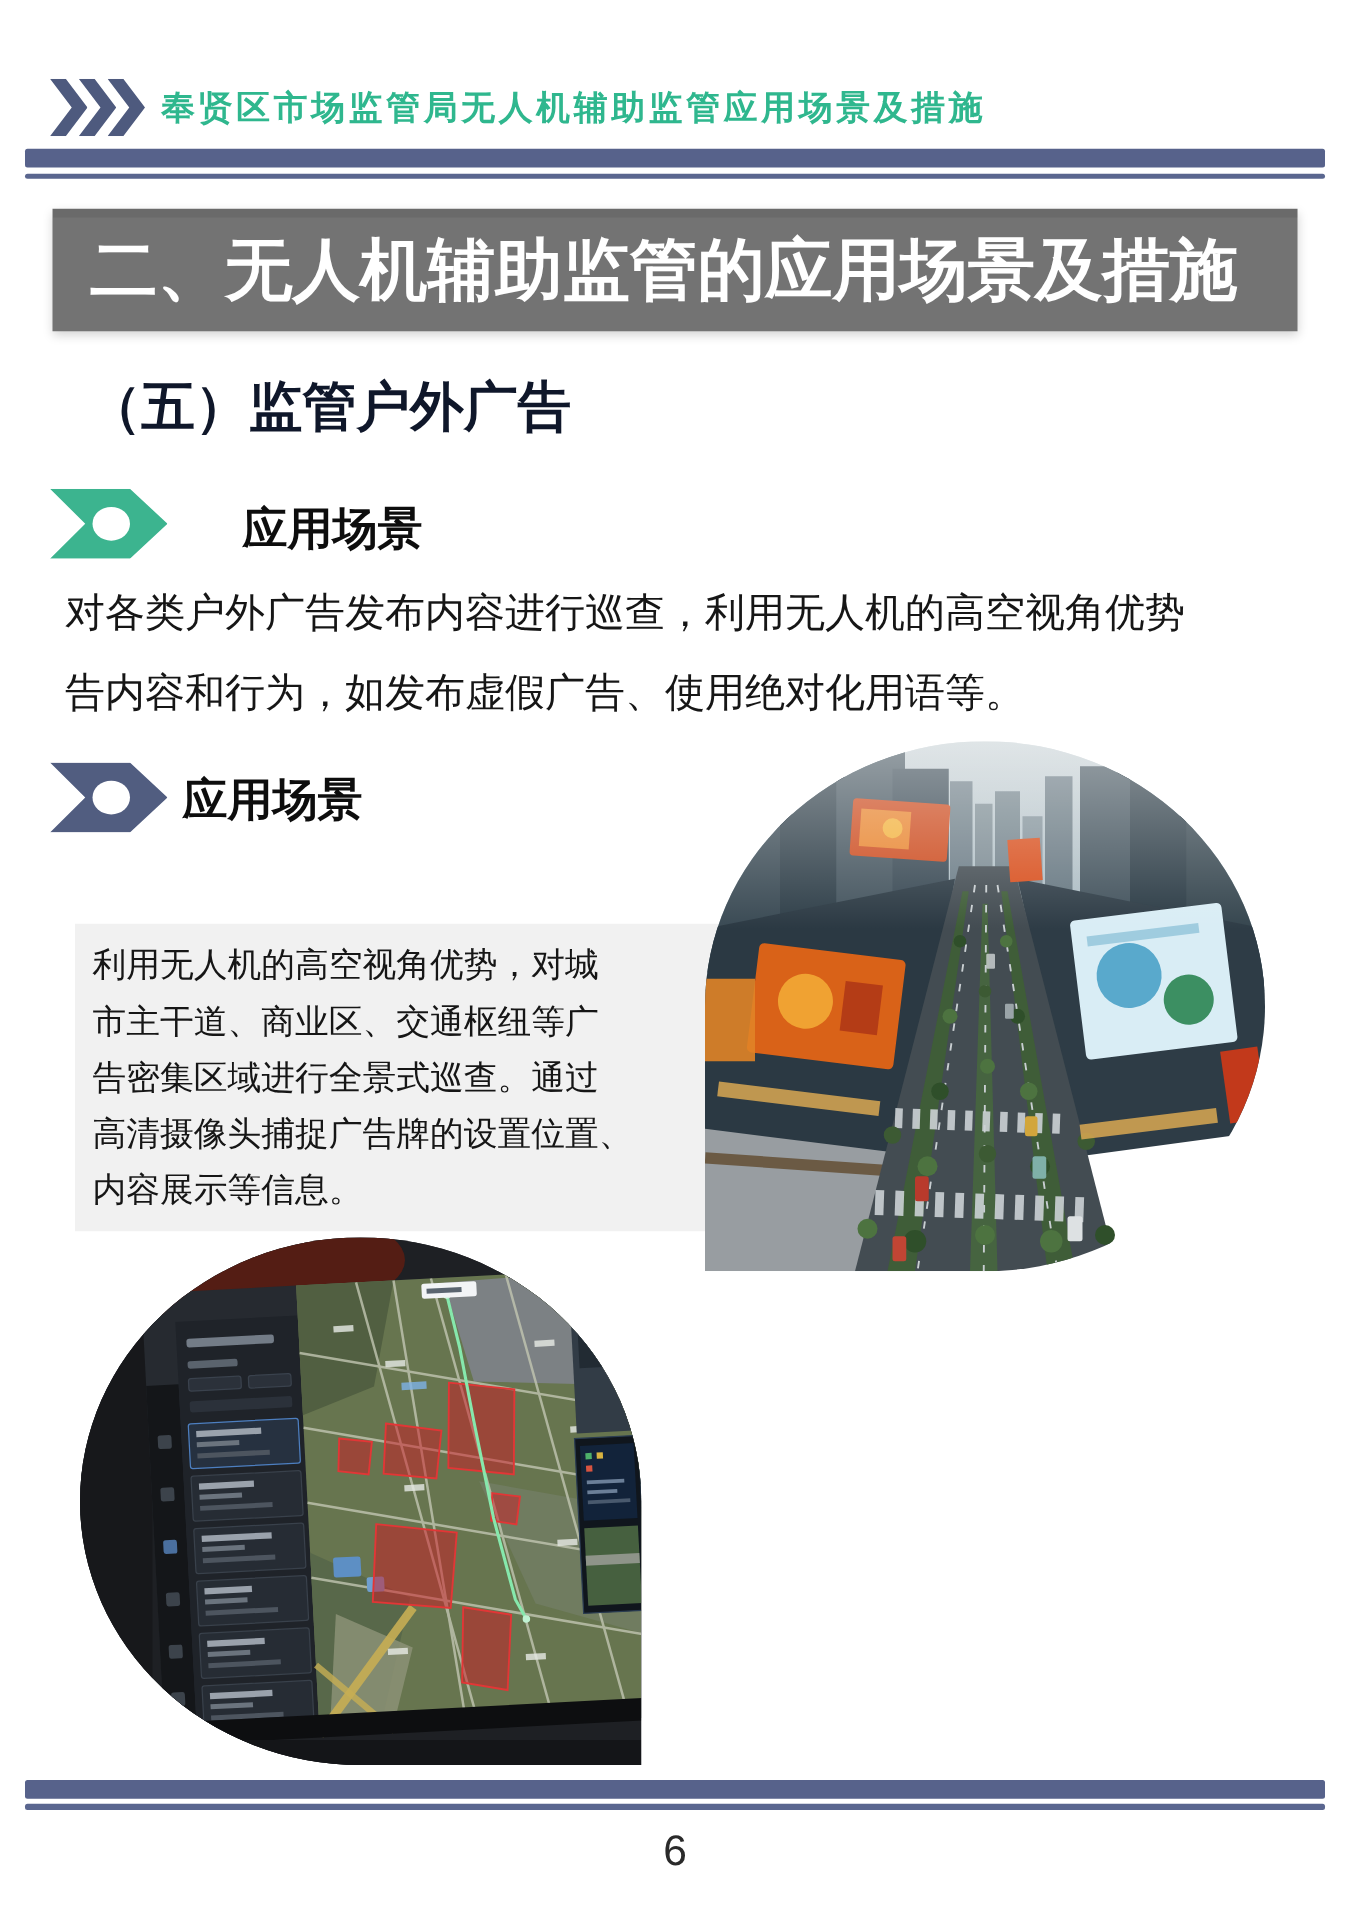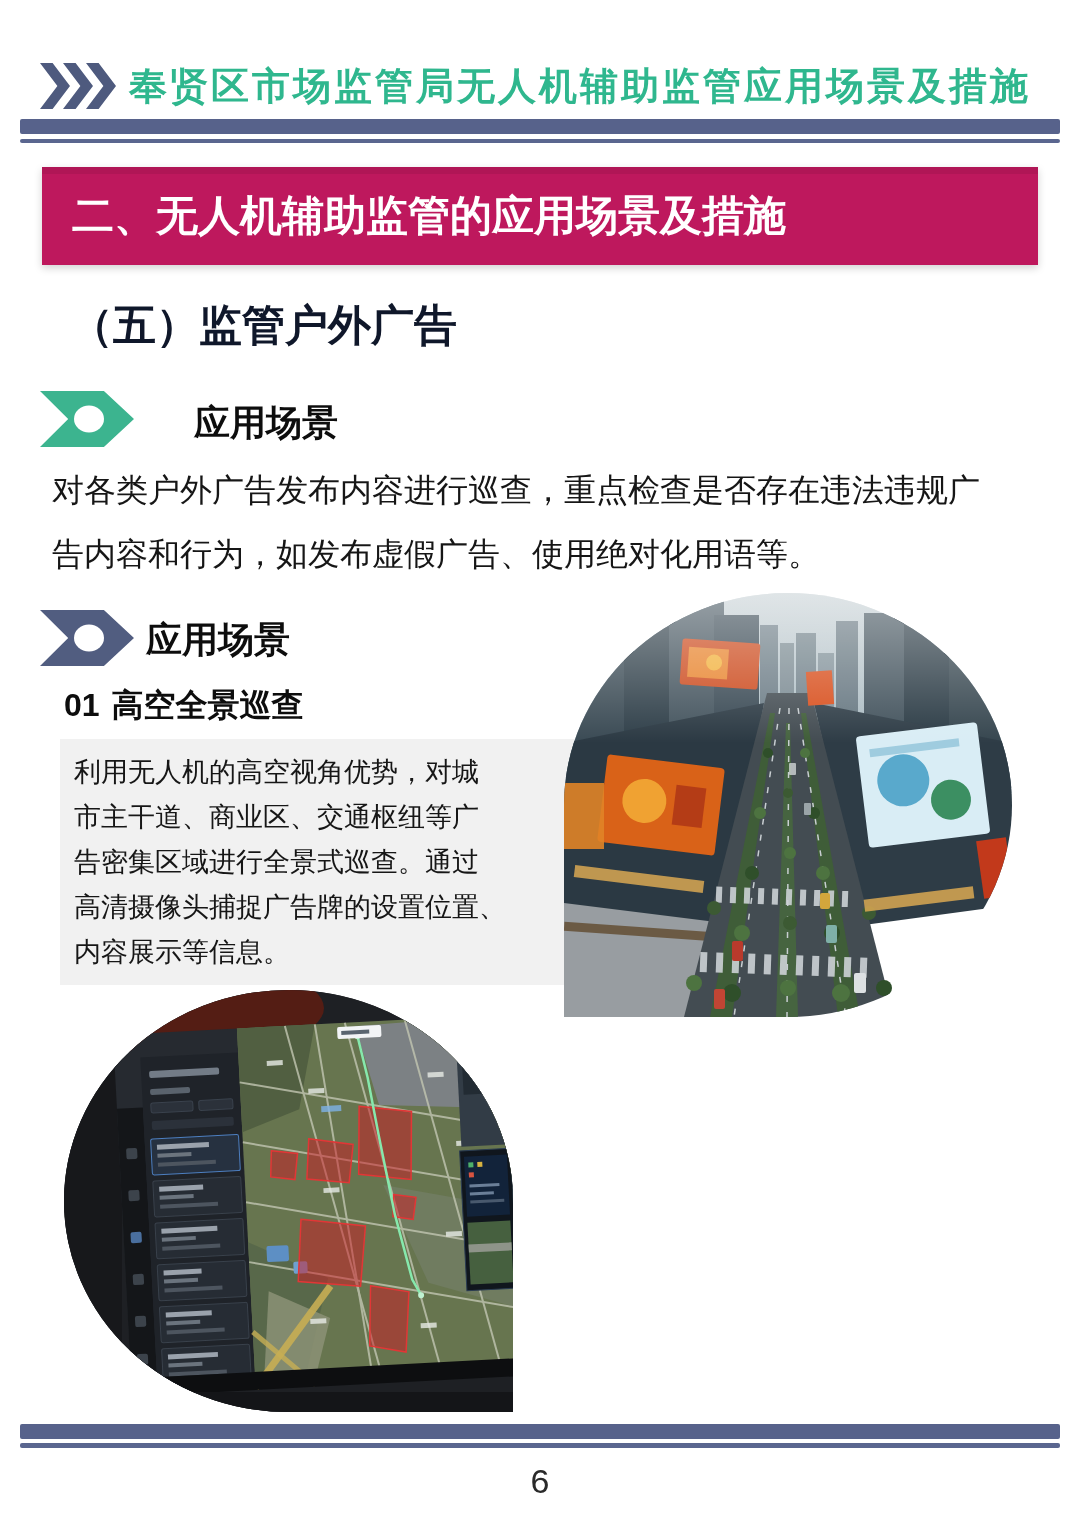--- a/index.html
+++ b/index.html
@@ -3,34 +3,34 @@
 <meta charset="utf-8">
 <style>
   html,body{margin:0;padding:0;background:#ffffff;}
   .page{position:relative;width:1080px;height:1527px;background:#ffffff;
         font-family:"Liberation Sans","DejaVu Sans",sans-serif;overflow:hidden;}
 
   
   .header-row{position:absolute;top:60px;left:40px;display:flex;align-items:center;height:52px;}
   .chevron{width:30px;height:46px;background:#4E5A7E;margin-right:-7px;
            clip-path:polygon(0 0,42% 0,100% 50%,42% 100%,0 100%,58% 50%);}
-  .header-title{margin-left:20px;color:#2FB78E;font-weight:bold;font-size:38px;letter-spacing:3px;white-space:nowrap;}
+  .header-title{margin-left:20px;color:#2FB78E;font-weight:bold;font-size:27px;letter-spacing:3px;white-space:nowrap;}
 
   .rule{position:absolute;left:20px;width:1040px;}
   .rule-top{top:119px;}
   .rule-bottom{top:1424px;}
   .rule-thick{height:15px;background:#57628B;border-radius:2px;}
   .rule-top .rule-gap{height:5px;} .rule-bottom .rule-gap{height:4px;}
   .rule-thin{height:4px;background:#5A668F;border-radius:2px;}
   .rule-bottom .rule-thin{height:5px;}
 
   
-  .banner{position:absolute;left:42px;top:167px;width:996px;height:98px;background:#be185d;
+  .banner{position:absolute;left:42px;top:167px;width:996px;height:98px;background:#737373;
           display:flex;align-items:center;padding-left:30px;box-sizing:border-box;
-          color:#ffffff;font-weight:bold;font-size:42px;
+          color:#ffffff;font-weight:bold;font-size:54px;
           box-shadow:inset 0 7px 0 rgba(0,0,0,0.07),0 3px 8px rgba(0,0,0,0.18);}
 
   .section-title{position:absolute;left:70px;top:297px;font-size:43px;font-weight:bold;color:#0f172a;}
 
   
   .badge{position:absolute;width:94px;height:56px;
          clip-path:polygon(0 0,68% 0,100% 50%,68% 100%,0 100%,30% 50%);}
   .badge-green{left:40px;top:391px;background:#3CB48F;}
   .badge-slate{left:40px;top:610px;background:#515D80;}
   .badge-dot{position:absolute;left:52%;top:50%;width:30px;height:27px;border-radius:50%;
@@ -80,31 +80,28 @@
   <div class="banner">
     <span>二、无人机辅助监管的应用场景及措施</span>
   </div>
 
   <div class="section-title">（五）监管户外广告</div>
 
   <div class="badge badge-green">
     <div class="badge-dot"></div>
   </div>
   <div class="sub-heading app-heading">应用场景</div>
-  <div class="app-body">对各类户外广告发布内容进行巡查，重点检查是否存在违法违规广
+  <div class="app-body">对各类户外广告发布内容进行巡查，利用无人机的高空视角优势
 告内容和行为，如发布虚假广告、使用绝对化用语等。</div>
 
   <div class="badge badge-slate">
     <div class="badge-dot"></div>
   </div>
   <div class="sub-heading measures-heading">应用场景</div>
 
-  <div class="item-title m1-title">
-    <span class="num">01</span><span>高空全景巡查</span>
-  </div>
   <div class="gray-box box1">利用无人机的高空视角优势，对城
 市主干道、商业区、交通枢纽等广
 告密集区域进行全景式巡查。通过
 高清摄像头捕捉广告牌的设置位置、
 内容展示等信息。</div>
 
   <div class="photo photo-aerial">
     <svg viewBox="0 0 448 424" preserveAspectRatio="none">
       <defs>
         <linearGradient id="sky" x1="0" y1="0" x2="0" y2="1">

